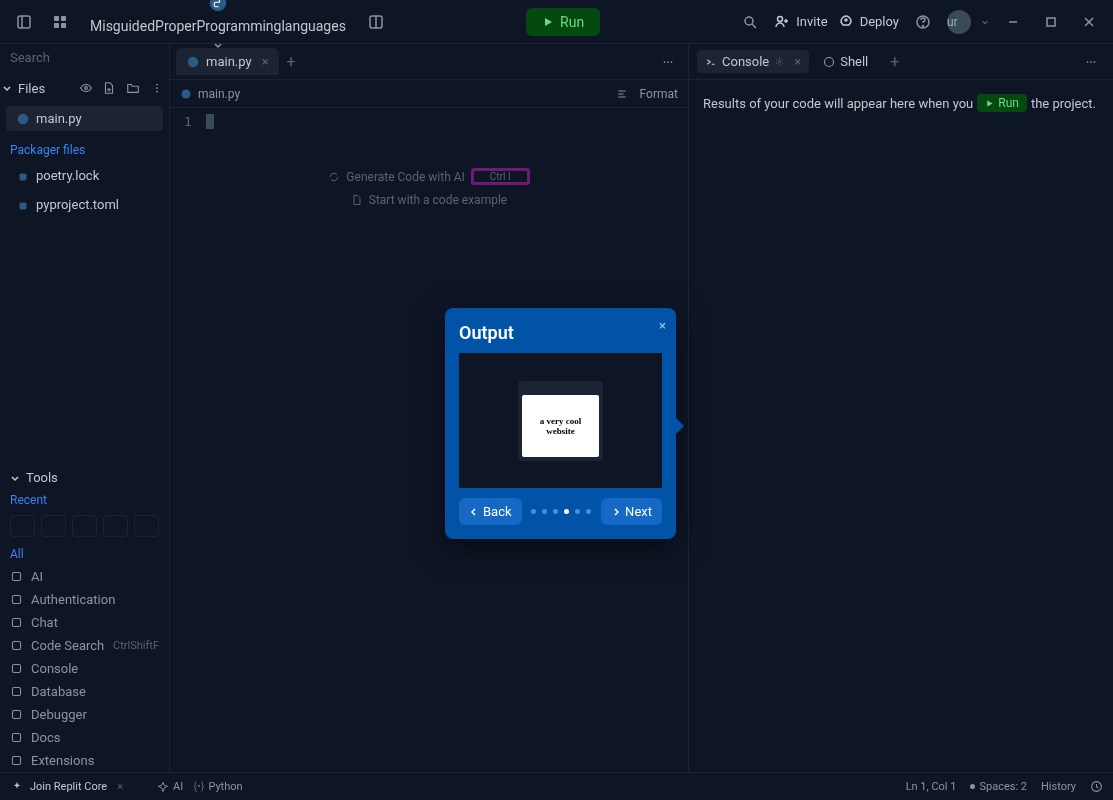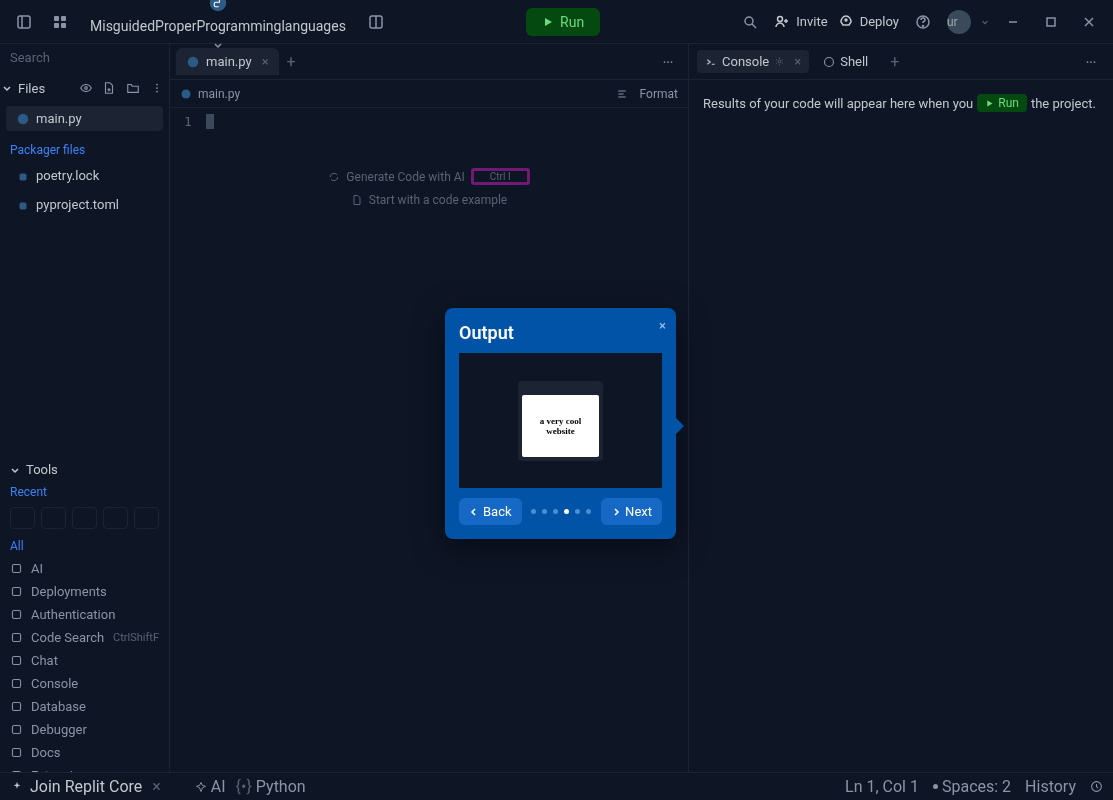--- a/index.html
+++ b/index.html
@@ -41,21 +41,21 @@
 .gutter-line { position:absolute; left:14px; top:6px; color:#5a6374; font-family:monospace; font-size:13px; }
 .cursor-block { position:absolute; left:36px; top:6px; width:8px; height:15px; background:#3a4a5a; }
 .ghost-actions { position:absolute; left:0; right:0; top:60px; display:flex; flex-direction:column; align-items:center; gap:8px; color:#5a6374; font-size:12px; }
 .ghost-row { display:flex; align-items:center; gap:6px; }
 .kbd { border:3px solid #701a75; border-radius:3px; padding:0 16px; font-size:10px; }
 .right-pane { width:424px; display:flex; flex-direction:column; }
 .right-tabs { height:36px; display:flex; align-items:center; border-bottom:1px solid #1c2333; padding:0 8px; gap:6px; }
 .right-tab { display:flex; align-items:center; gap:5px; padding:4px 8px; background:#1c2333; border-radius:4px; font-size:13px; }
 .console-body { padding:14px 14px; font-size:13px; color:#c2c8cc; display:flex; align-items:center; flex-wrap:wrap; gap:4px; }
 .inline-run { background:#044a10; color:#6cd97e; border-radius:4px; padding:2px 8px; display:inline-flex; align-items:center; gap:4px; font-size:12px; }
-.statusbar { height:28px; border-top:1px solid #1c2333; display:flex; align-items:center; padding:0 10px; font-size:16px; color:#8a94a6; gap:14px; }
+.statusbar { height:28px; border-top:1px solid #1c2333; display:flex; align-items:center; padding:0 10px; font-size:11px; color:#8a94a6; gap:14px; }
 .status-left { display:flex; align-items:center; gap:10px; }
 .status-right { margin-left:auto; display:flex; align-items:center; gap:14px; }
 .join-core { display:flex; align-items:center; gap:6px; color:#c2c8cc; }
 
 .popover { position:absolute; left:445px; top:308px; width:231px; background:#0053a6; border-radius:8px; padding:14px; color:#fff; box-shadow:0 8px 30px rgba(0,0,0,.5); z-index:50; }
 .popover-title { font-size:18px; font-weight:600; margin-bottom:10px; }
 .popover-close { position:absolute; right:10px; top:10px; color:#9fc8ef; cursor:pointer; }
 .preview-card { background:#0e1525; border-radius:0; height:135px; display:flex; align-items:center; justify-content:center; margin-bottom:10px; }
 .mini-browser { background:#1c2333; border-radius:4px; width:85px; height:80px; display:flex; flex-direction:column; }
 .mini-bar { height:14px; }
@@ -239,40 +239,34 @@
           <div class="tool-item">
             <svg width="13" height="13" viewBox="0 0 16 16" fill="none" stroke="#8a94a6" stroke-width="1.3">
               <rect x="3" y="3" width="10" height="10" rx="2"></rect>
             </svg>
             <span>AI</span>
           </div>
           <div class="tool-item">
             <svg width="13" height="13" viewBox="0 0 16 16" fill="none" stroke="#8a94a6" stroke-width="1.3">
               <rect x="3" y="3" width="10" height="10" rx="2"></rect>
             </svg>
-            <span>Deployments</span>
-          </div>
-          <div class="tool-item">
-            <svg width="13" height="13" viewBox="0 0 16 16" fill="none" stroke="#8a94a6" stroke-width="1.3">
-              <rect x="3" y="3" width="10" height="10" rx="2"></rect>
-            </svg>
             <span>Authentication</span>
+          </div>
+          <div class="tool-item">
+            <svg width="13" height="13" viewBox="0 0 16 16" fill="none" stroke="#8a94a6" stroke-width="1.3">
+              <rect x="3" y="3" width="10" height="10" rx="2"></rect>
+            </svg>
+            <span>Chat</span>
           </div>
           <div class="tool-item">
             <svg width="13" height="13" viewBox="0 0 16 16" fill="none" stroke="#8a94a6" stroke-width="1.3">
               <rect x="3" y="3" width="10" height="10" rx="2"></rect>
             </svg>
             <span>Code Search</span>
             <span class="tool-shortcut">CtrlShiftF</span>
-          </div>
-          <div class="tool-item">
-            <svg width="13" height="13" viewBox="0 0 16 16" fill="none" stroke="#8a94a6" stroke-width="1.3">
-              <rect x="3" y="3" width="10" height="10" rx="2"></rect>
-            </svg>
-            <span>Chat</span>
           </div>
           <div class="tool-item">
             <svg width="13" height="13" viewBox="0 0 16 16" fill="none" stroke="#8a94a6" stroke-width="1.3">
               <rect x="3" y="3" width="10" height="10" rx="2"></rect>
             </svg>
             <span>Console</span>
           </div>
           <div class="tool-item">
             <svg width="13" height="13" viewBox="0 0 16 16" fill="none" stroke="#8a94a6" stroke-width="1.3">
               <rect x="3" y="3" width="10" height="10" rx="2"></rect>

